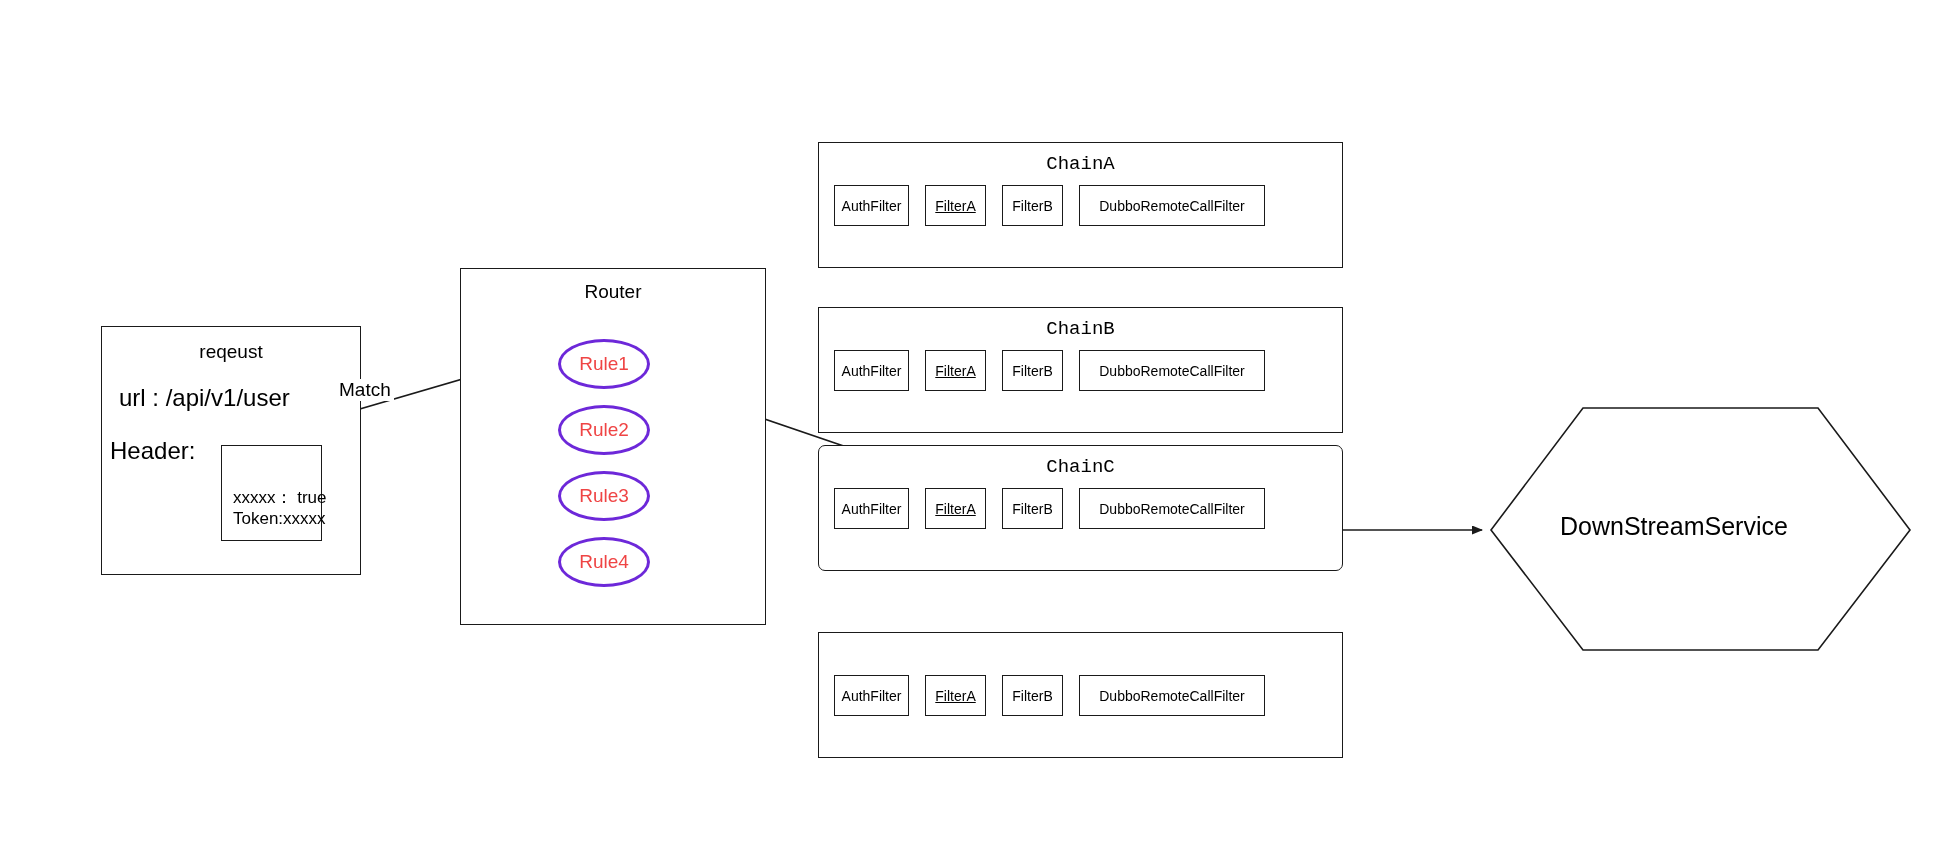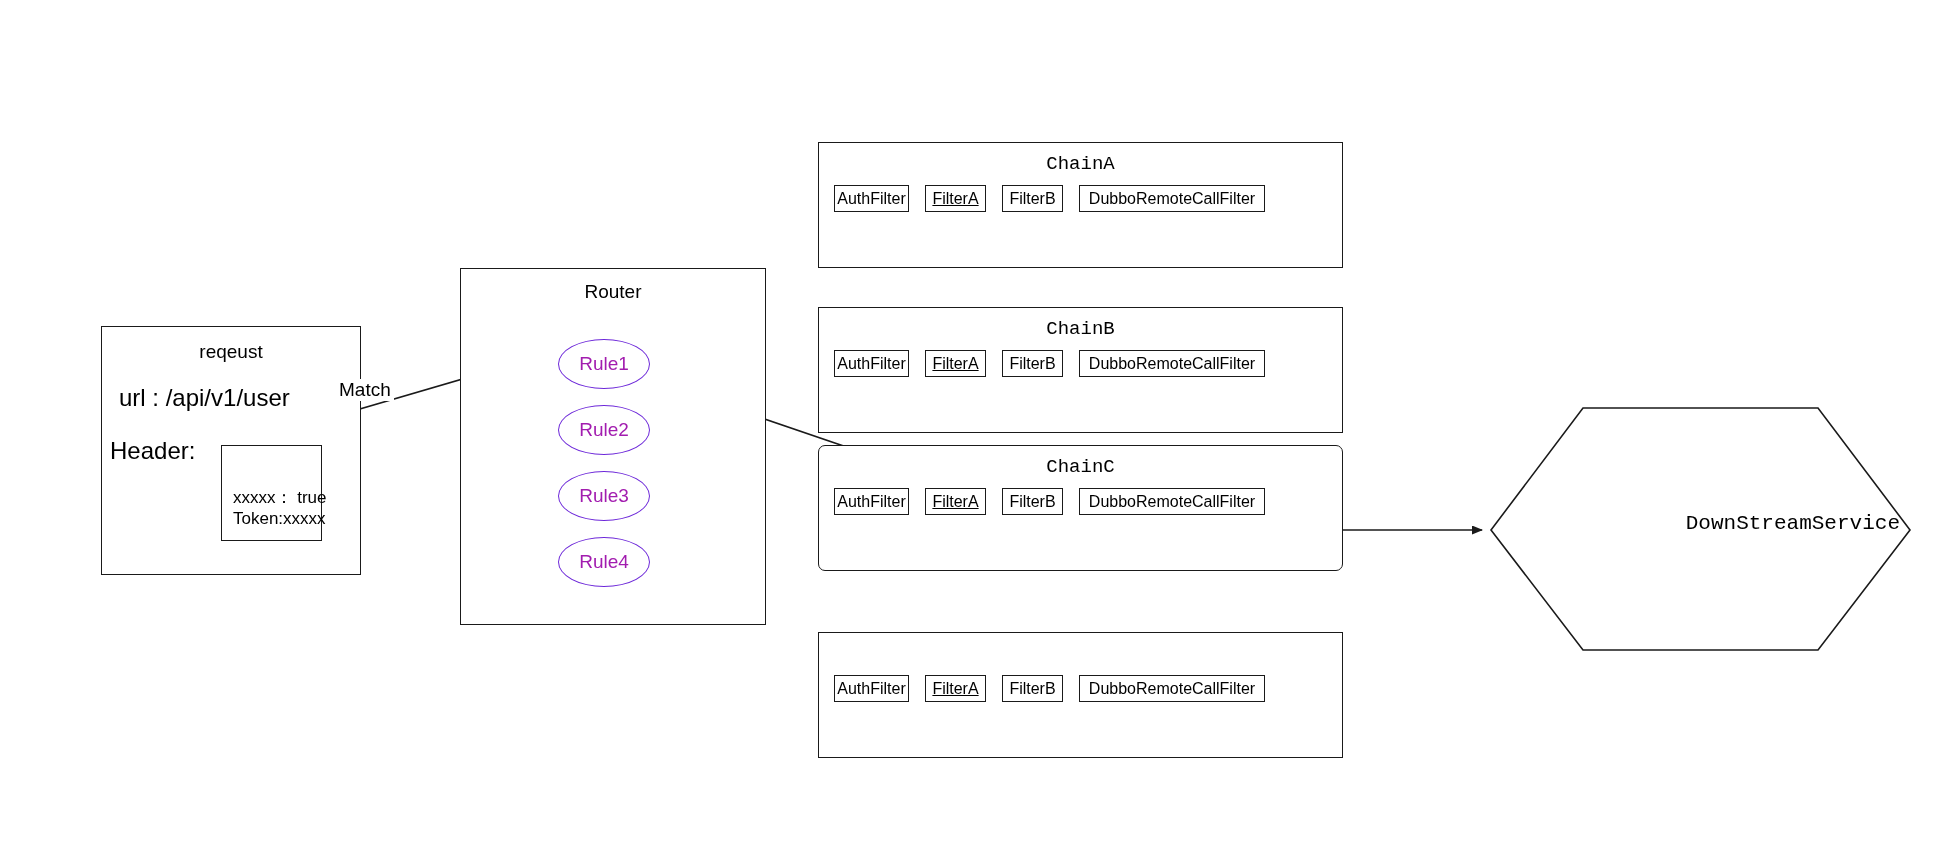--- a/index.html
+++ b/index.html
@@ -94,29 +94,29 @@
     height: 357px;
   }
   #router-title {
     top: 12px;
   }
   .rule-ellipse {
     position: absolute;
     box-sizing: border-box;
     width: 92px;
     height: 50px;
-    border: 1px solid #6d28d9;
+    border: 3px solid #6d28d9;
     border-radius: 50%;
     background: #ffffff;
     left: 97px;
     display: flex;
     align-items: center;
     justify-content: center;
     font-size: 19px;
-    color: #a21caf;
+    color: #ef4444;
   }
   #rule-0 { top: 70px; }
   #rule-1 { top: 136px; }
   #rule-2 { top: 202px; }
   #rule-3 { top: 268px; }
 
   
   .chain-box {
     position: absolute;
     box-sizing: border-box;
@@ -146,47 +146,46 @@
   .filter-row {
     position: absolute;
     left: 15px;
     top: 42px;
     display: flex;
     align-items: flex-start;
     gap: 16px;
   }
   .filter-box {
     box-sizing: border-box;
-    height: 27px;
+    height: 41px;
     border: 1px solid #1a1a1a;
     background: #ffffff;
     display: flex;
     align-items: center;
     justify-content: center;
-    font-size: 16px;
+    font-size: 14px;
     color: #000000;
     white-space: nowrap;
     padding: 0 10px;
   }
   .filter-box.w-auth { width: 75px; }
   .filter-box.w-a { width: 61px; text-decoration: underline; }
   .filter-box.w-b { width: 61px; }
   .filter-box.w-dubbo { width: 186px; }
 
   
   #downstream-label {
     position: absolute;
     left: 1560px;
     top: 512px;
     width: 340px;
-    text-align: right;
-    font-size: 21px;
-    color: #000000;
-    white-space: nowrap;
-    font-family: Liberation Mono, monospace;
+    text-align: left;
+    font-size: 25px;
+    color: #000000;
+    white-space: nowrap;
   }
 
   
   .edge-label {
     position: absolute;
     font-size: 19px;
     line-height: 22px;
     color: #000000;
     background: #ffffff;
     padding: 0 3px;

